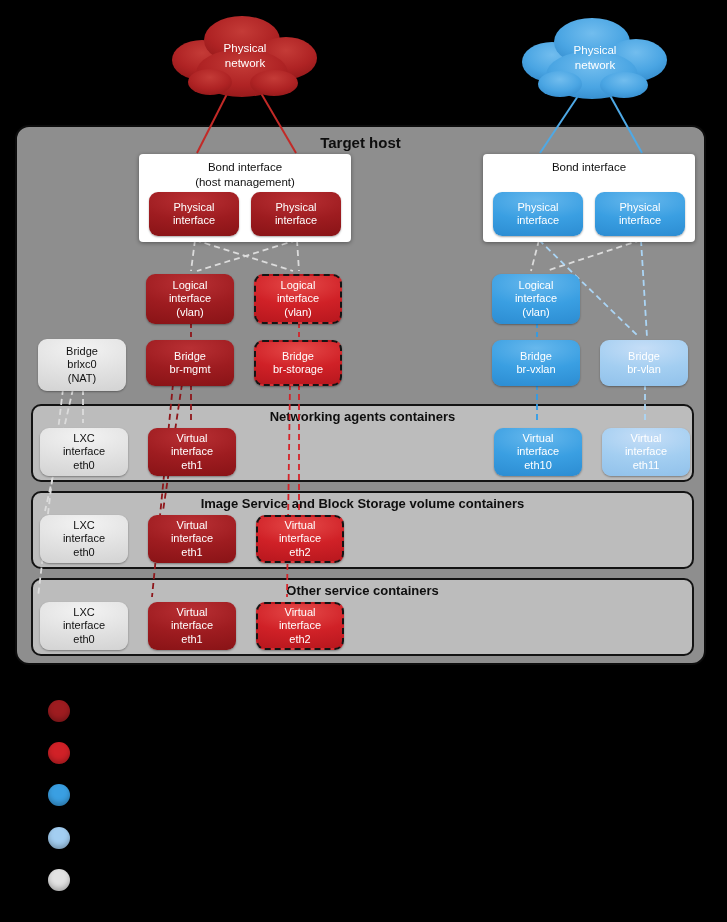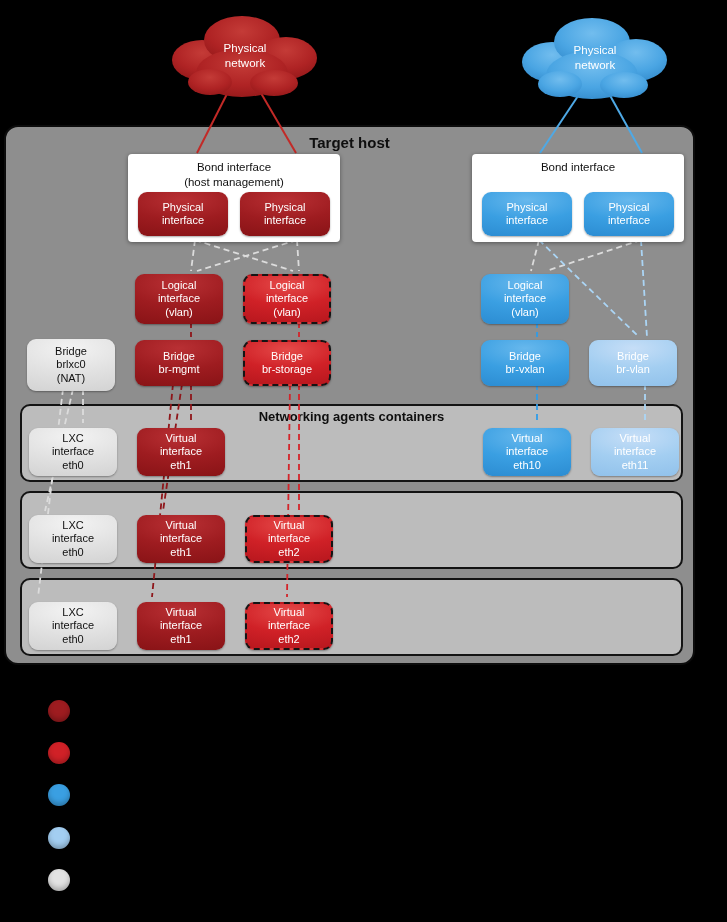--- a/index.html
+++ b/index.html
@@ -4,21 +4,21 @@
 <style>
   * { margin:0; padding:0; box-sizing:border-box; }
   html,body { background:#000; }
   body { font-family:"Liberation Sans", sans-serif; }
   .canvas { position:relative; width:727px; height:922px; background:#000; overflow:hidden; }
 
   .cloud { position:absolute; z-index:1; }
   .cloud-label { position:absolute; left:0; right:0; top:31px; text-align:center;
                  color:#fff; font-size:11.5px; line-height:1.3; white-space:pre-line; }
 
-  .target-host { position:absolute; left:4px; top:125px; width:691px; height:540px;
+  .target-host { position:absolute; left:15px; top:125px; width:691px; height:540px;
                  background:#8e8e8e; border-radius:14px; border:2px solid #0c0c0c; }
   .th-title { position:absolute; top:7px; left:0; width:100%; text-align:center;
               font-weight:bold; font-size:15px; color:#0e0e0e; }
 
   .bond { position:absolute; z-index:1; background:#fff; border-radius:4px;
           box-shadow:0 1px 4px rgba(0,0,0,.4); }
   .bond-title { position:absolute; top:6px; left:0; width:100%; text-align:center;
                 font-size:11.5px; line-height:1.3; color:#111; white-space:pre-line; }
 
   .node { position:absolute; z-index:1; border-radius:9px; display:flex;
@@ -150,32 +150,34 @@
 eth1</div>
       <div class="node blue" style="left:461px;top:22px;width:88px;height:48px">Virtual
 interface
 eth10</div>
       <div class="node lightblue" style="left:569px;top:22px;width:88px;height:48px">Virtual
 interface
 eth11</div>
     </div>
 
     <div class="section" style="top:364px">
+      <div class="section-title">Image Service and Block Storage volume containers</div>
       <div class="node lightgray" style="left:7px;top:22px;width:88px;height:48px">LXC
 interface
 eth0</div>
       <div class="node darkred" style="left:115px;top:22px;width:88px;height:48px">Virtual
 interface
 eth1</div>
       <div class="node red" style="left:223px;top:22px;width:88px;height:48px">Virtual
 interface
 eth2</div>
     </div>
 
     <div class="section" style="top:451px">
+      <div class="section-title">Other service containers</div>
       <div class="node lightgray" style="left:7px;top:22px;width:88px;height:48px">LXC
 interface
 eth0</div>
       <div class="node darkred" style="left:115px;top:22px;width:88px;height:48px">Virtual
 interface
 eth1</div>
       <div class="node red" style="left:223px;top:22px;width:88px;height:48px">Virtual
 interface
 eth2</div>
     </div>

